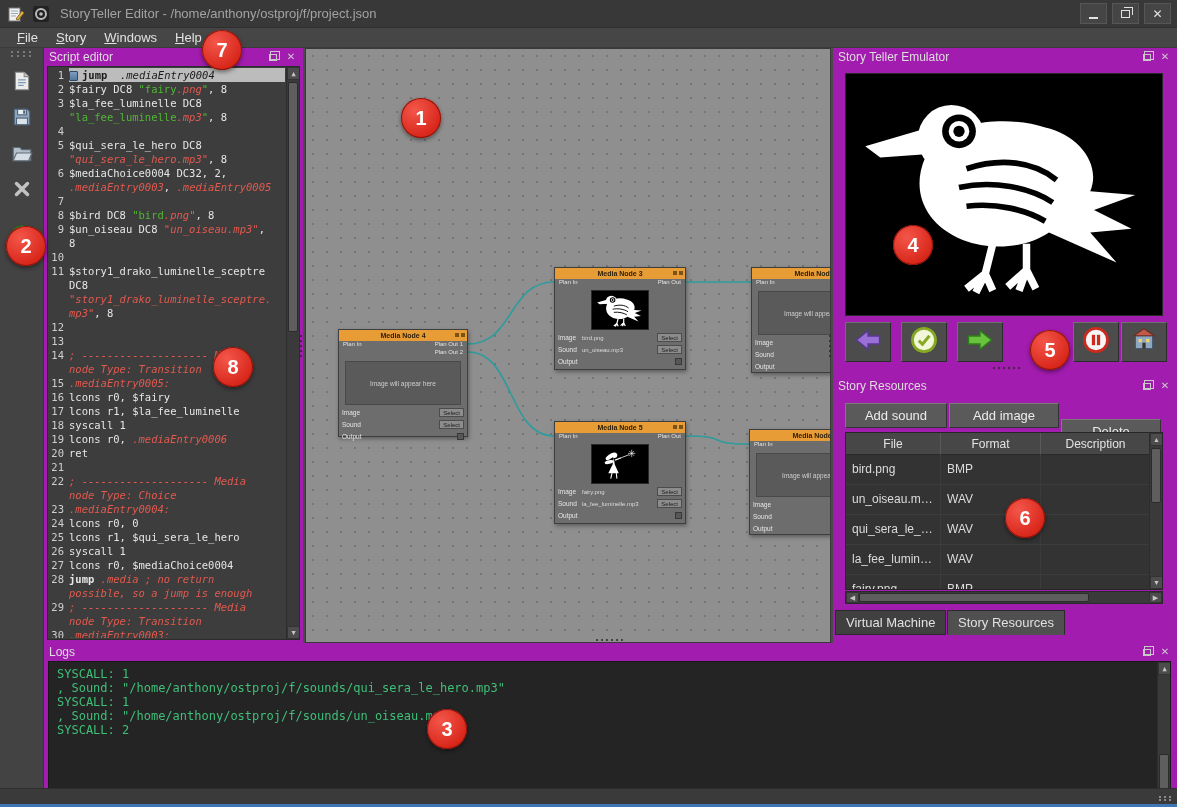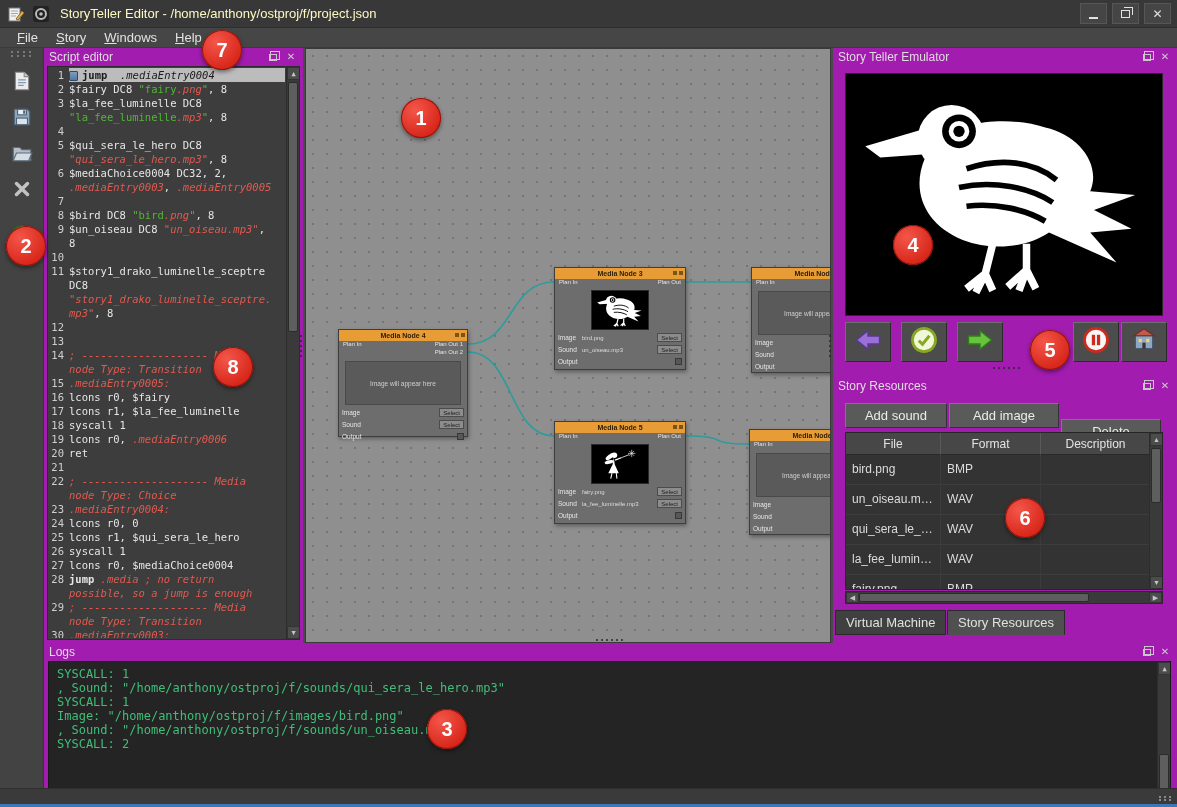--- a/index.html
+++ b/index.html
@@ -4,21 +4,21 @@
 <style>
   *{margin:0;padding:0;box-sizing:border-box}
   html,body{background:#222}
   body{font-family:"Liberation Sans",sans-serif}
   #app{position:relative;width:1177px;height:807px;background:#4a4a4a;overflow:hidden;
        --node-orange:#e79c36;--edge-teal:#2d9c9c;--log-green:#3fbf78;--badge-red:#d8261a;
        --code-green:#4fb832;--code-red:#e2594e}
   
   .titlebar{position:absolute;left:0;top:0;width:100%;height:28px;background:#383838;display:flex;align-items:center;padding:0 6px;gap:5px;border-bottom:1px solid #2e2e2e}
   .appicon{width:20px;height:20px;display:flex;align-items:center;justify-content:center}
-  .title-text{color:#fef9c3;font-size:13px;margin-left:4px;flex:1;white-space:nowrap;overflow:hidden}
+  .title-text{color:#a3a3a3;font-size:13px;margin-left:4px;flex:1;white-space:nowrap;overflow:hidden}
   .winbtn{width:27px;height:21px;display:flex;align-items:center;justify-content:center;color:#e2e2e2;background:#454545;border:1px solid #565656;font-size:12px;cursor:default}
   .glyph-min{width:9px;height:2px;background:#e2e2e2;margin-top:9px}
   .glyph-max{width:9px;height:8px;border:1px solid #e2e2e2;position:relative}
   .glyph-max::before{content:"";position:absolute;left:2px;top:-4px;width:8px;height:7px;border:1px solid #e2e2e2;border-bottom:none;border-left:none}
   
   .menubar{position:absolute;left:0;top:28px;width:100%;height:20px;background:#464646;display:flex;align-items:center;padding-left:8px;border-bottom:1px solid #3a3a3a}
   .menu-item{color:#e2e2e2;font-size:13px;padding:1px 9px}
   .menu-item u{text-decoration:underline}
   
   .tool-col{position:absolute;left:0;top:48px;width:44px;height:740px;background:#434343;border-right:1px solid #363636;display:flex;flex-direction:column;align-items:center;padding-top:3px}
@@ -618,21 +618,20 @@
       <span class="dockbtn">
           <span class="float-glyph"></span>
         </span>
       <span class="dockbtn">✕</span>
     </div>
     <div class="logs-body">
       <div>
           <div>SYSCALL: 1</div>
           <div>, Sound: "/home/anthony/ostproj/f/sounds/qui_sera_le_hero.mp3"</div>
           <div>SYSCALL: 1</div>
-          <div>Image: "/home/anthony/ostproj/f/images/bird.png"</div>
           <div>, Sound: "/home/anthony/ostproj/f/sounds/un_oiseau.mp3"</div>
           <div>SYSCALL: 2</div>
         </div>
       <div class="sb-v">
         <span class="sb-btn" style="top:0">▲</span>
         <span class="sb-thumb" style="left:1px;width:10px;bottom:15px;height:55px"></span>
         <span class="sb-btn" style="bottom:0">▼</span>
       </div>
     </div>
   </div>

